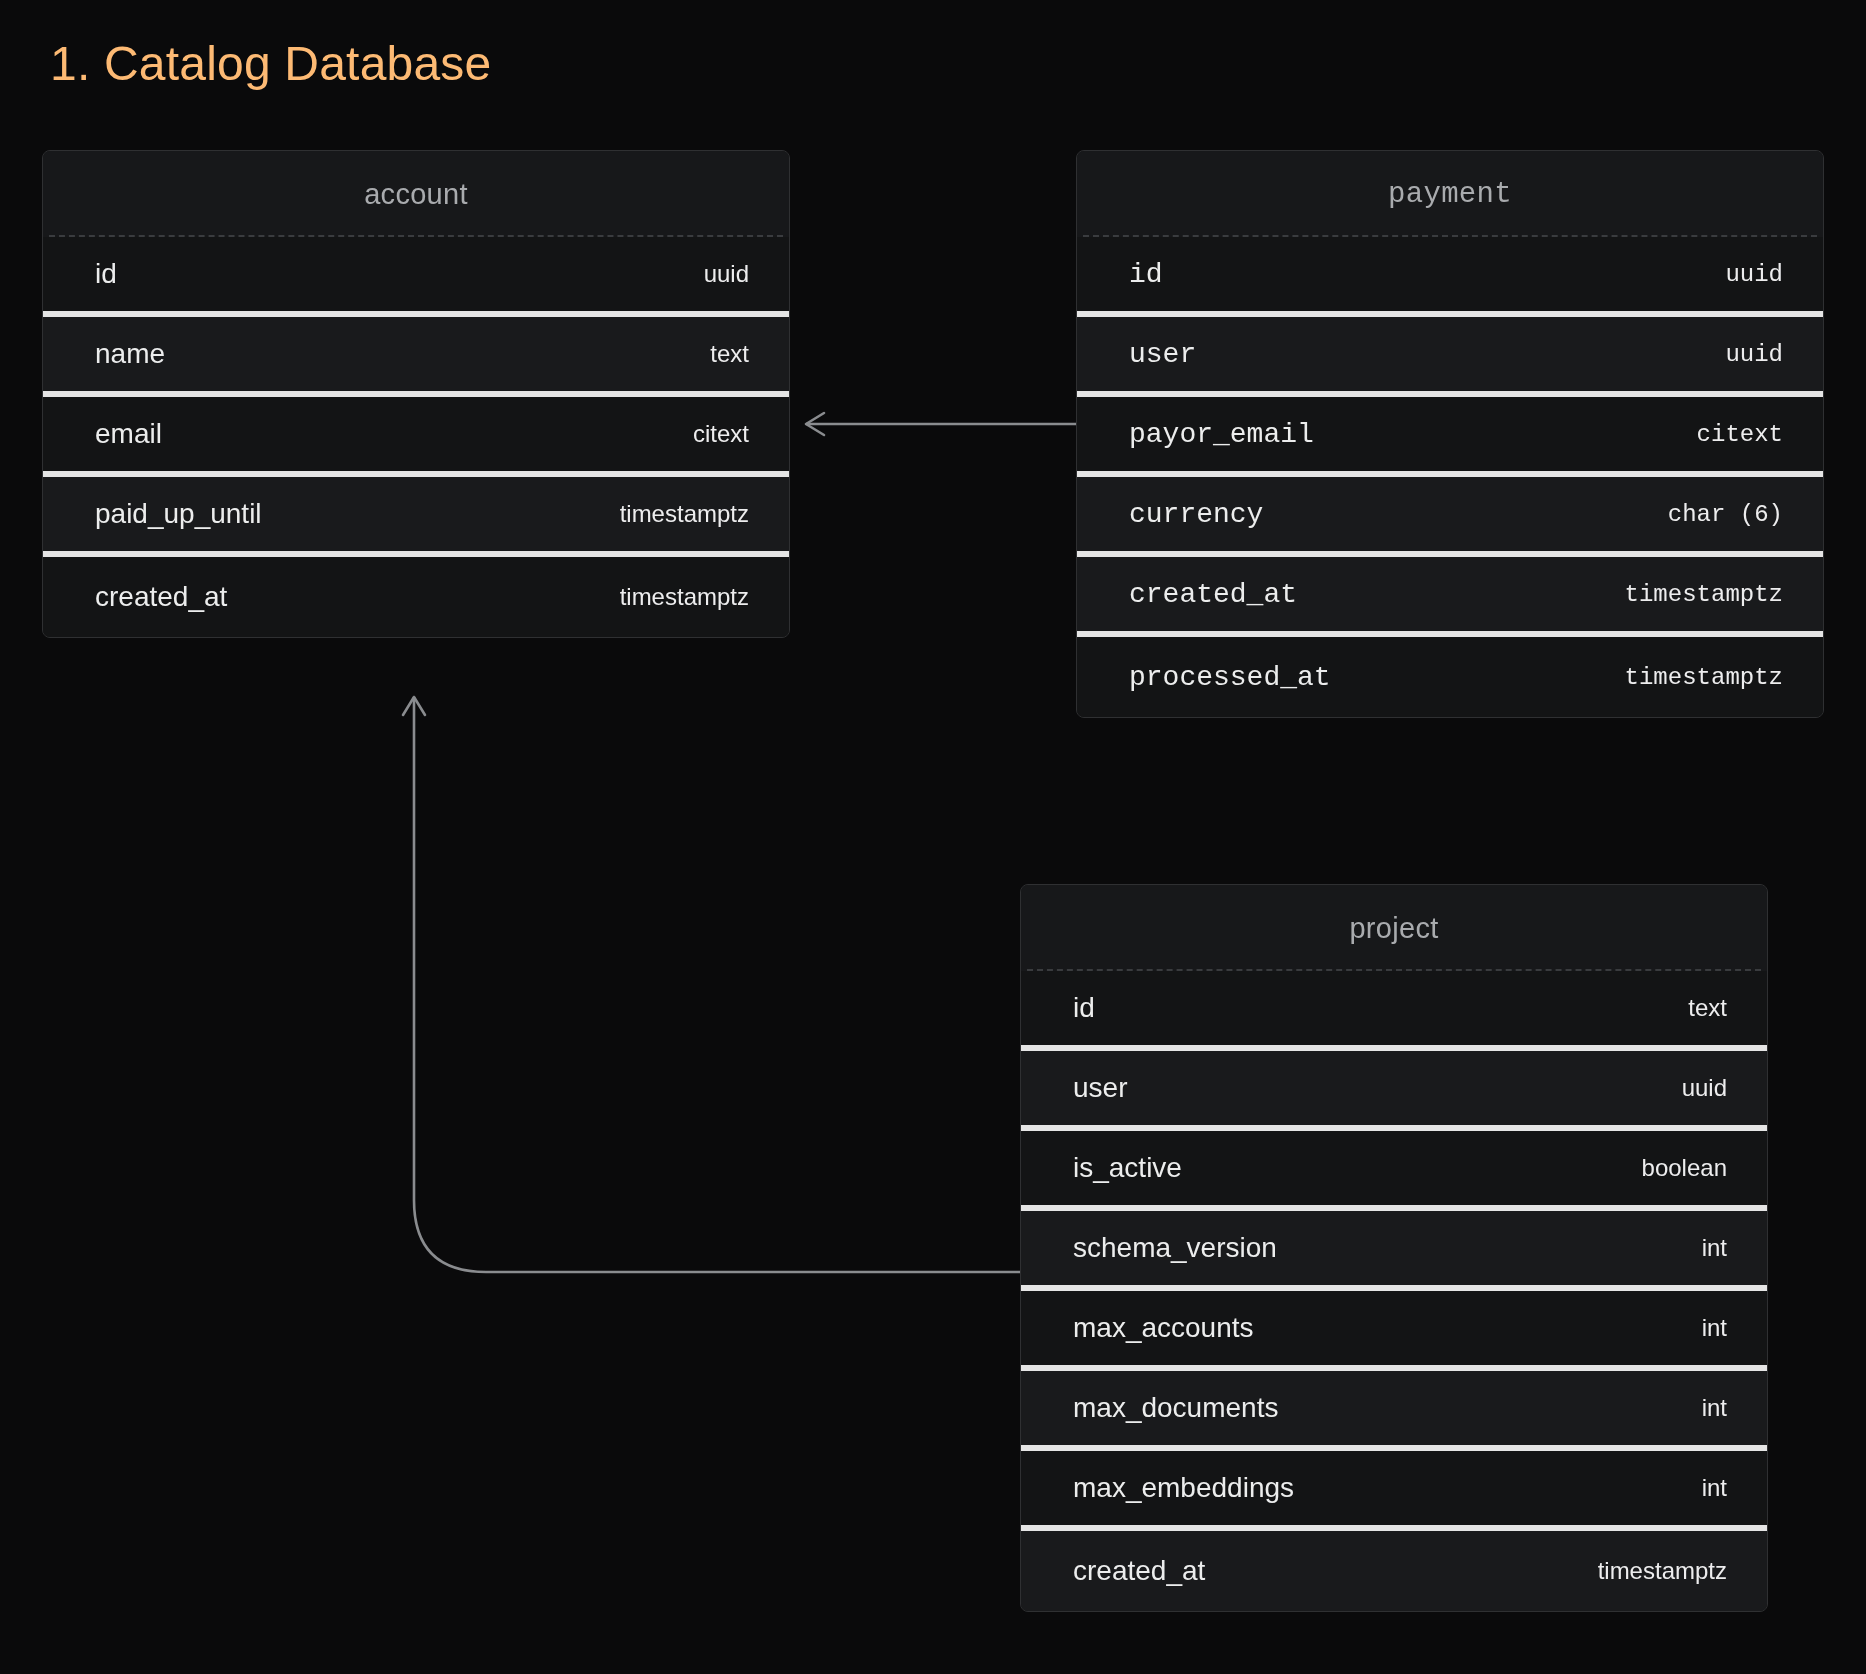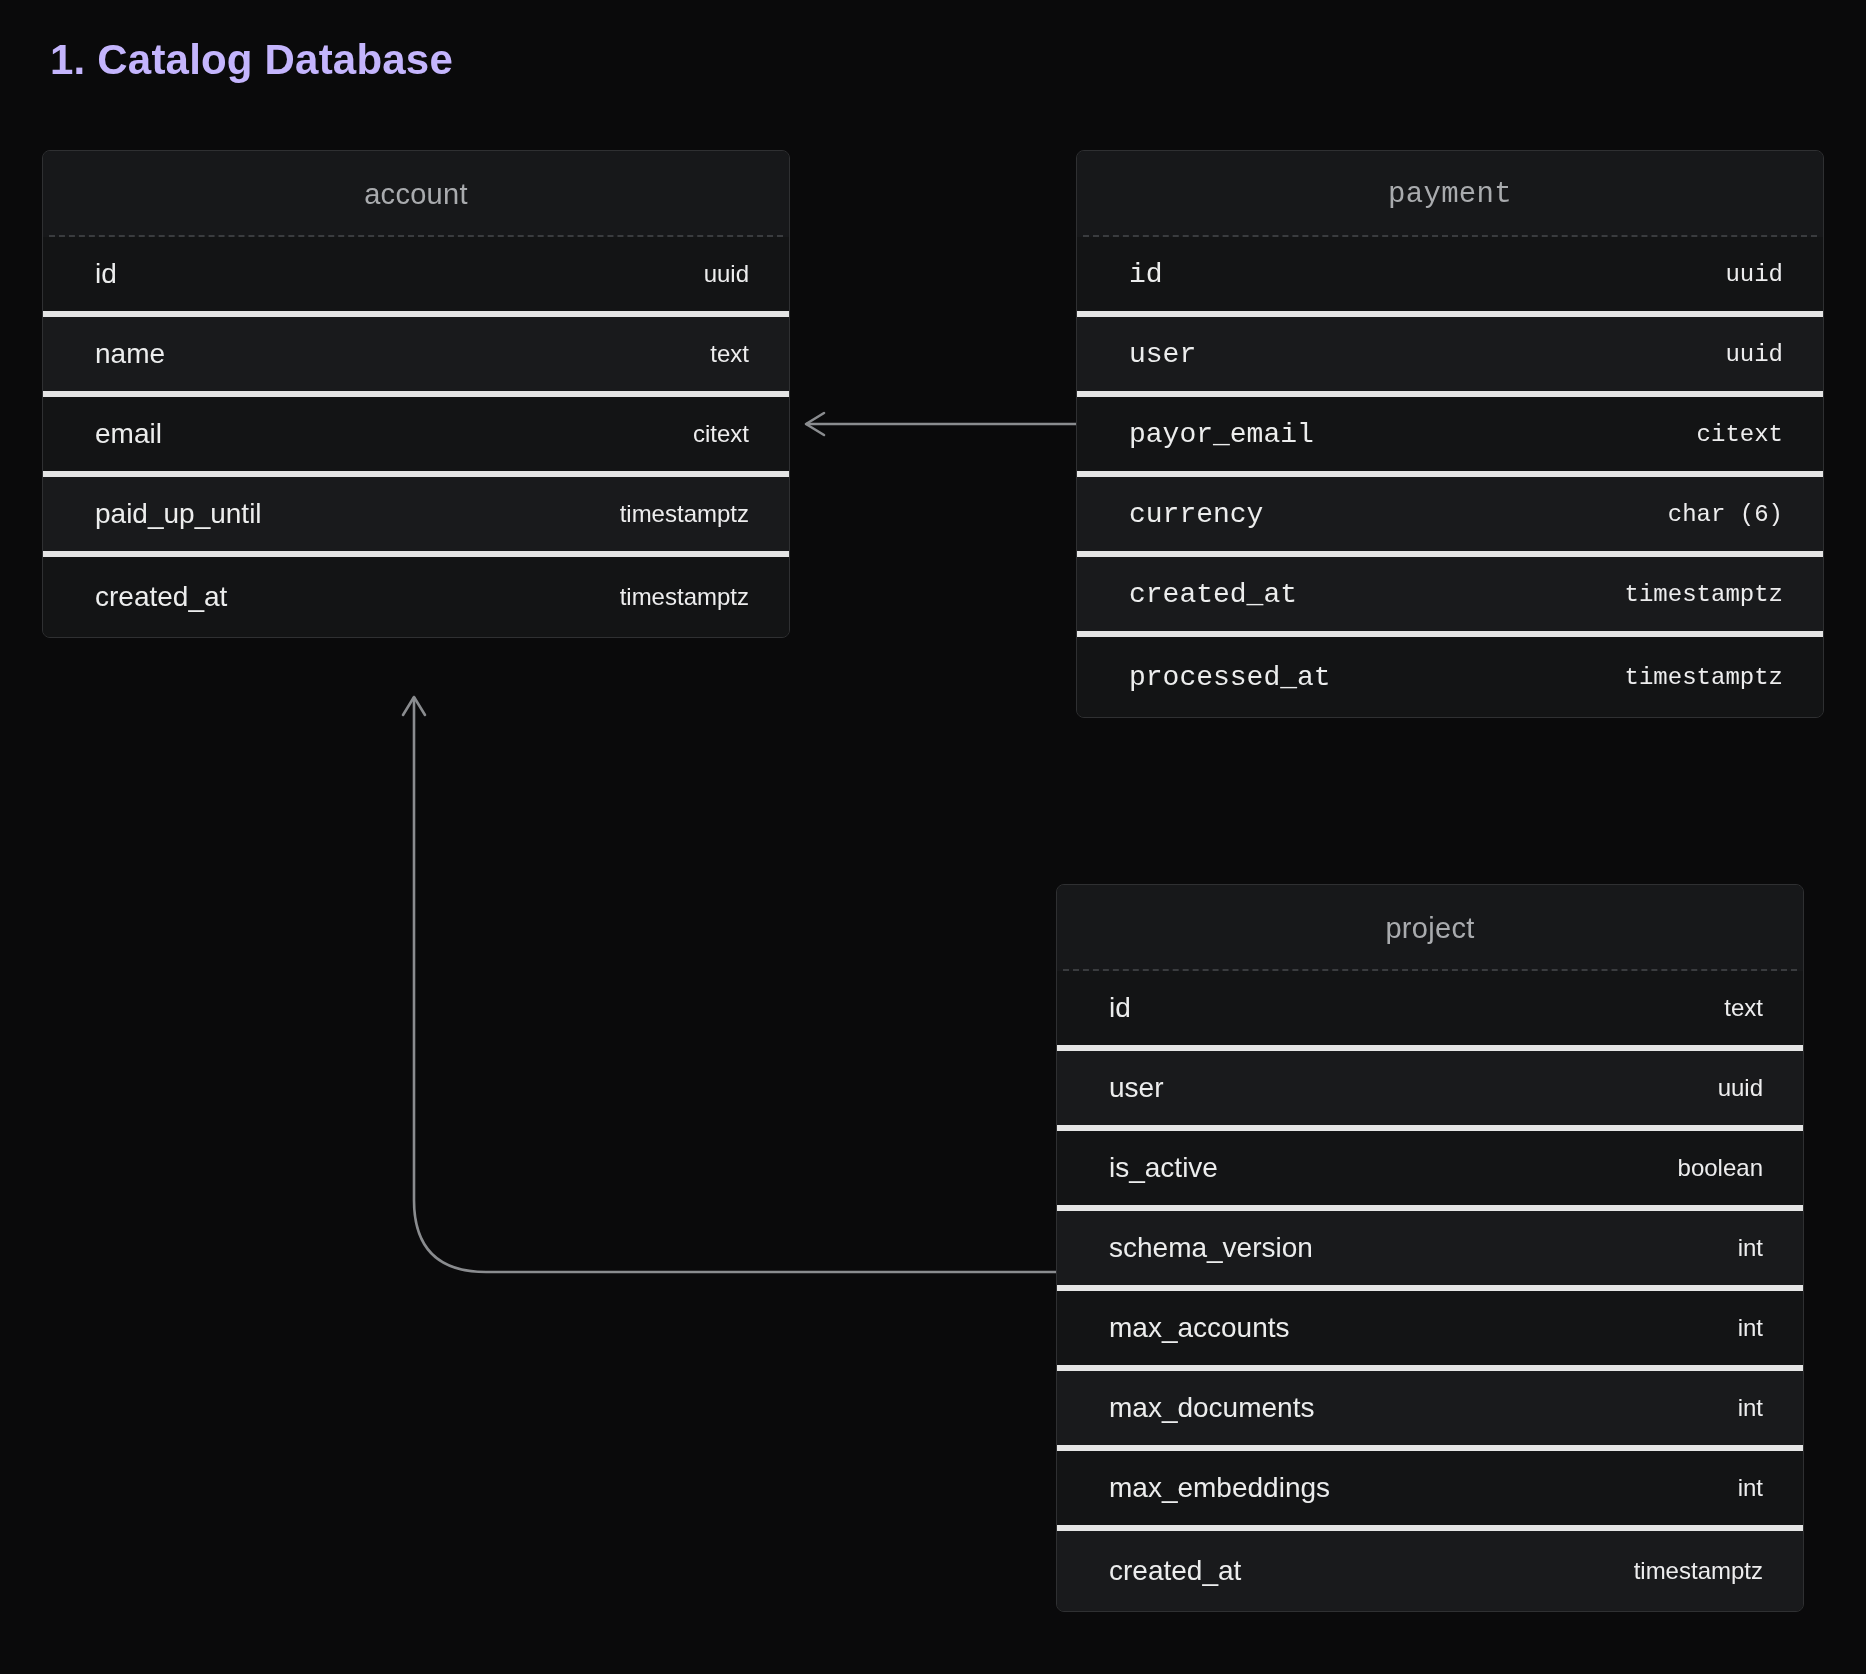--- a/index.html
+++ b/index.html
@@ -17,23 +17,23 @@
     width: 1866px;
     height: 1674px;
     background: #0a0a0b;
   }
 
   
   .page-title {
     position: absolute;
     left: 50px;
     top: 36px;
-    font-size: 42px;
-    font-weight: 700;
-    color: #c4b5fd;
+    font-size: 48px;
+    font-weight: 400;
+    color: #fdba74;
     letter-spacing: 0.2px;
     white-space: nowrap;
   }
 
   
   .connectors {
     position: absolute;
     left: 0; top: 0;
     width: 1866px;
     height: 1674px;
@@ -100,21 +100,21 @@
     font-size: 24px;
     color: #ededee;
     font-weight: 400;
     white-space: nowrap;
     text-align: right;
   }
 
   
   #table-account { left: 42px;  top: 150px;  width: 748px; }
   #table-payment { left: 1076px; top: 150px; width: 748px; font-family: Liberation Mono, monospace; }
-  #table-project { left: 1056px; top: 884px; width: 748px; }
+  #table-project { left: 1020px; top: 884px; width: 748px; }
 </style>
 </head>
 <body>
 
 <div id="canvas">
 
   <div class="page-title">1. Catalog Database</div>
 
   <svg class="connectors" viewBox="0 0 1866 1674" width="1866" height="1674">
 

